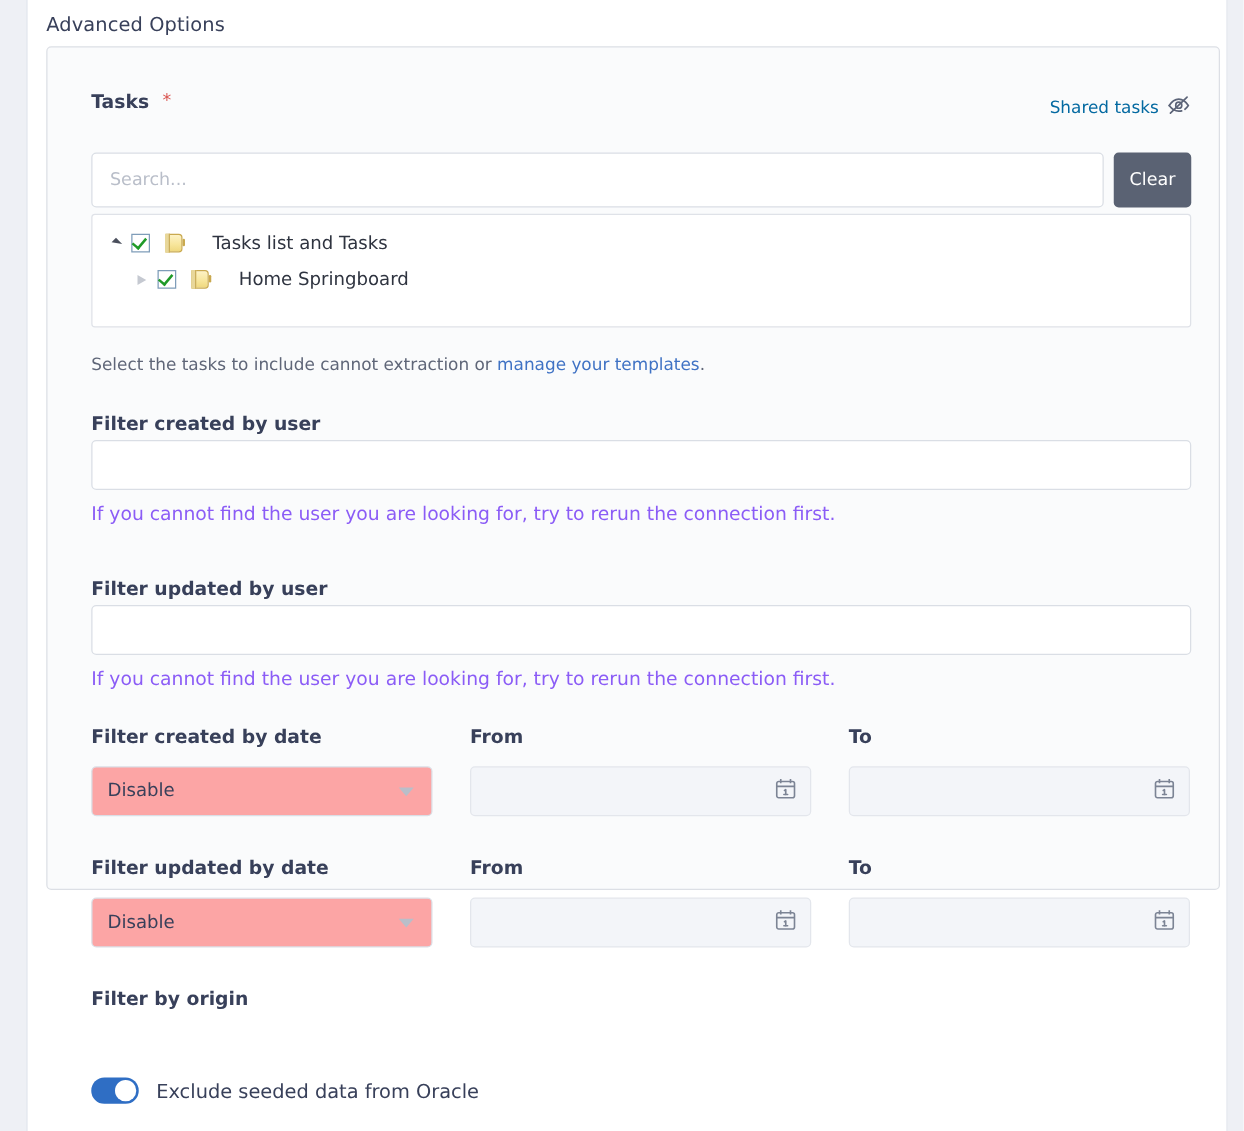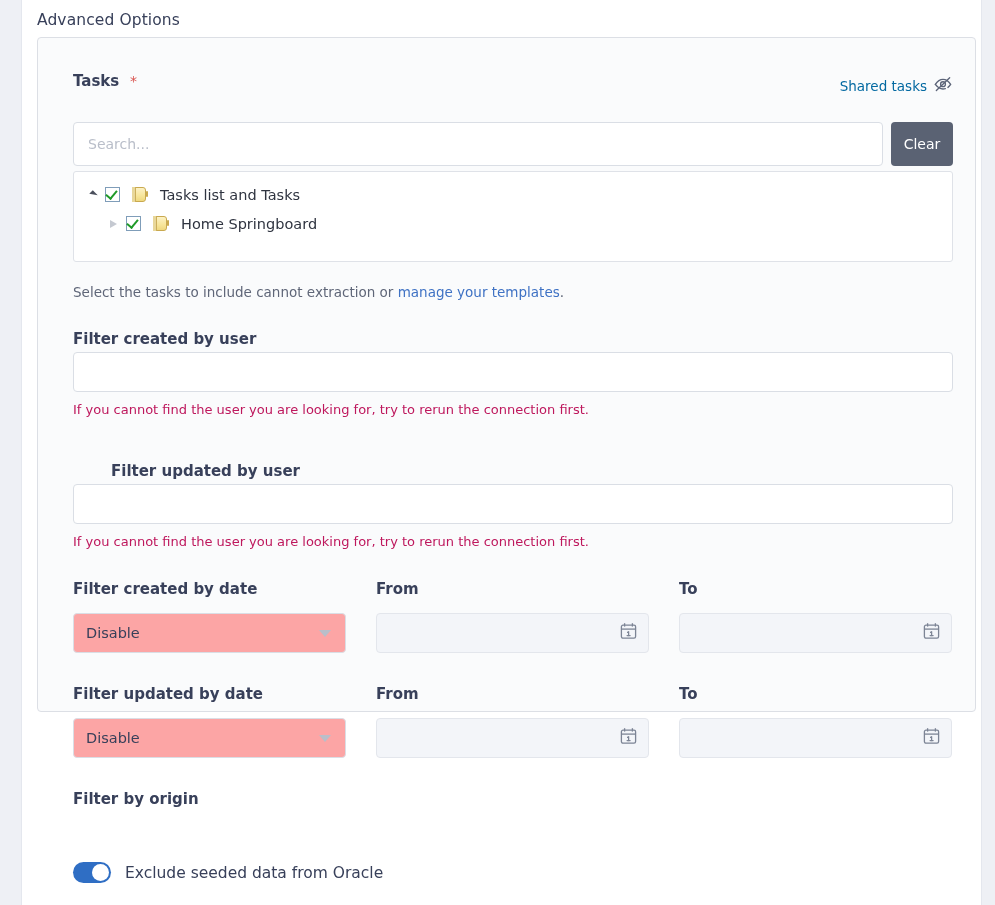--- a/index.html
+++ b/index.html
@@ -219,21 +219,21 @@
   }
   .folder .ft {
     position: absolute;
     right: 2px; top: 5px;
     width: 2px; height: 6px;
     background: #c9a94f;
     border-radius: 1px;
   }
 
   .tree-label {
-    margin-left: 10px;
+    margin-left: 20px;
     font-size: 14.5px;
     color: #2f3440;
     white-space: nowrap;
   }
 
   
   .tree-help {
     position: absolute;
     left: 35px;
     top: 246px;
@@ -261,22 +261,22 @@
     border-radius: 4px;
     background: #ffffff;
     padding: 0 12px;
     font-size: 14px;
     font-family: "DejaVu Sans", "Liberation Sans", sans-serif;
     color: #38405a;
     outline: none;
   }
   .field-help {
     position: absolute;
-    font-size: 13px;
-    color: #be185d;
+    font-size: 15px;
+    color: #8b5cf6;
   }
 
   
   .select-box {
     position: absolute;
     box-sizing: border-box;
     width: 273px;
     height: 40px;
     border: 1px solid #dadee5;
     border-radius: 4px;
@@ -415,21 +415,21 @@
     </div>
 
     <div class="tree-help">
       <span>Select the tasks to include cannot extraction or </span><a href="#">manage your templates</a><span>.</span>
     </div>
 
     <div class="field-label" style="left:35px; top:292px;">Filter created by user</div>
     <input class="text-input" style="left: 35px; top: 314px;" type="text" placeholder="">
     <div class="field-help" style="left:35px; top:364px;">If you cannot find the user you are looking for, try to rerun the connection first.</div>
 
-    <div class="field-label" style="left:35px; top:424px;margin-left:38px;">Filter updated by user</div>
+    <div class="field-label" style="left:35px; top:424px;">Filter updated by user</div>
     <input class="text-input" style="left: 35px; top: 446px;" type="text" placeholder="">
     <div class="field-help" style="left:35px; top:496px;">If you cannot find the user you are looking for, try to rerun the connection first.</div>
 
     <div class="field-label" style="left:35px; top:542px;">Filter created by date</div>
     <div class="field-label" style="left:338px; top:542px;">From</div>
     <div class="field-label" style="left:641px; top:542px;">To</div>
 
     <div class="select-box" style="left:35px; top:575px;">
       <span class="select-value">Disable</span>
       <span class="chev"></span>

